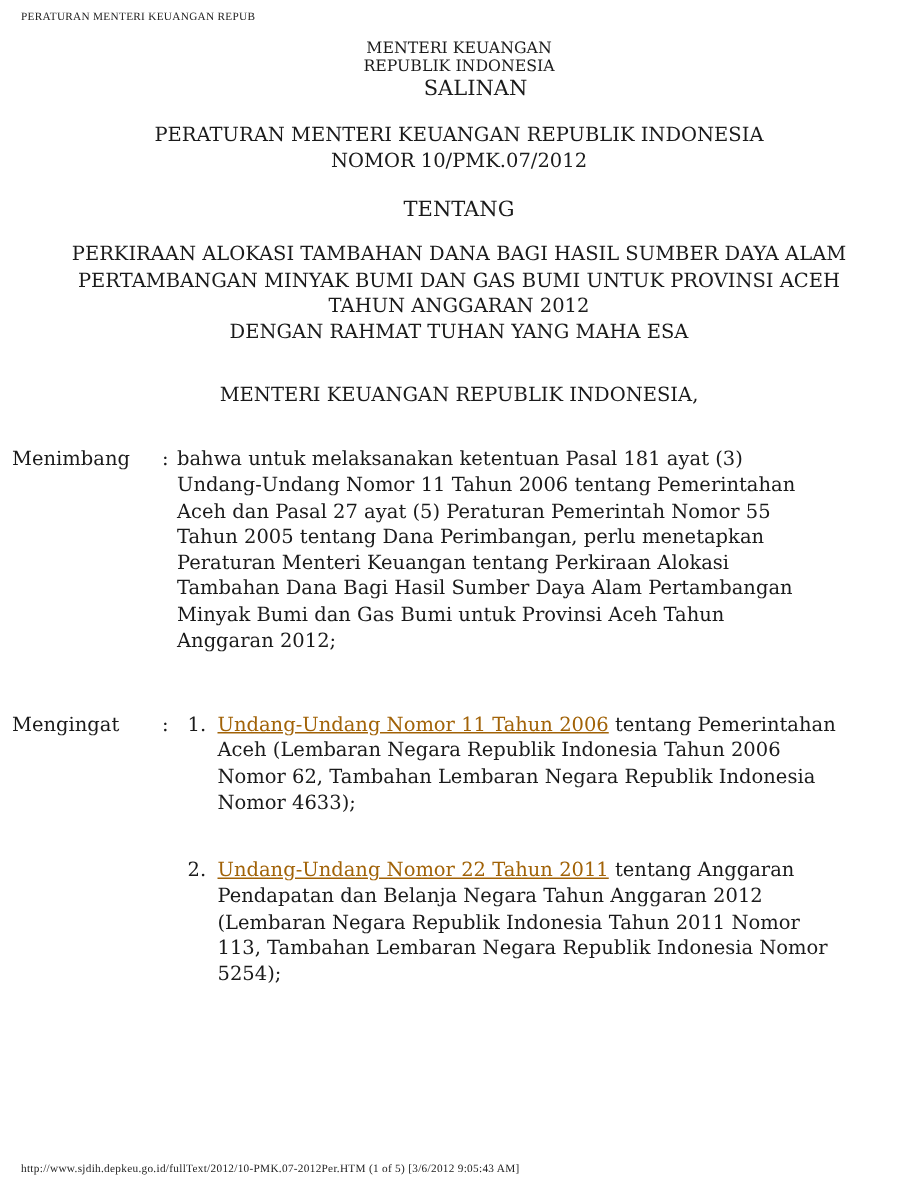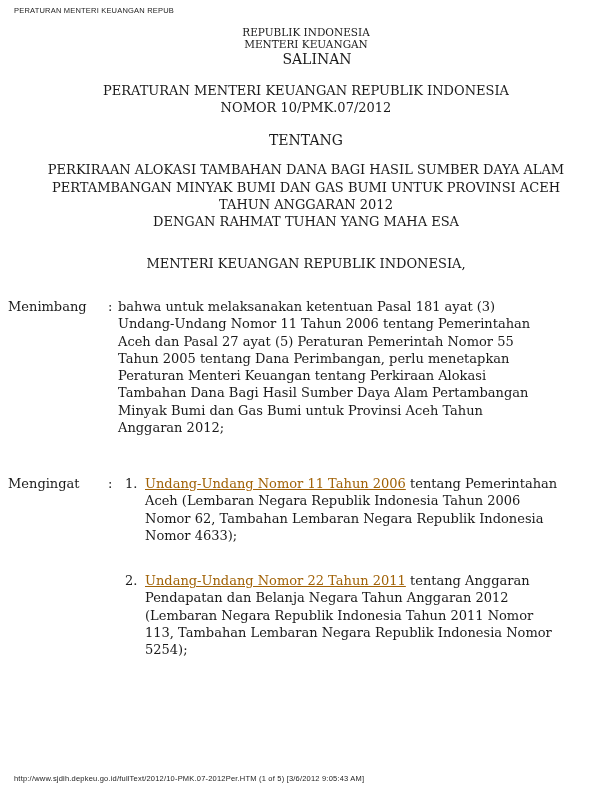--- a/index.html
+++ b/index.html
@@ -9,21 +9,21 @@
     height: 792px;
     margin: 0 auto;
     background: #ffffff;
     font-family: "DejaVu Serif", "Liberation Serif", serif;
     color: #1a1a1a;
     overflow: hidden;
   }
   .print-meta {
     position: absolute;
     left: 14px;
-    font-family: Liberation Sans, sans-serif;
+    font-family: Liberation Serif, serif;
     font-size: 7.5px;
     color: #222222;
     letter-spacing: 0.2px;
     white-space: nowrap;
   }
   .print-header { top: 6px; }
   .print-footer { top: 774px; }
 
   .centered {
     position: absolute;
@@ -95,22 +95,22 @@
   }
 </style>
 </head>
 <body>
 
 <div class="page">
 
   <div class="print-meta print-header">PERATURAN MENTERI KEUANGAN REPUB</div>
 
   <div class="centered letterhead">
+      <div>MENTERI KEUANGAN</div>
       <div>REPUBLIK INDONESIA</div>
-      <div>MENTERI KEUANGAN</div>
     </div>
 
   <div class="centered salinan">SALINAN</div>
 
   <div class="centered doc-title">PERATURAN MENTERI KEUANGAN REPUBLIK INDONESIA
 NOMOR 10/PMK.07/2012</div>
 
   <div class="centered tentang">TENTANG</div>
 
   <div class="centered subject">PERKIRAAN ALOKASI TAMBAHAN DANA BAGI HASIL SUMBER DAYA ALAM

